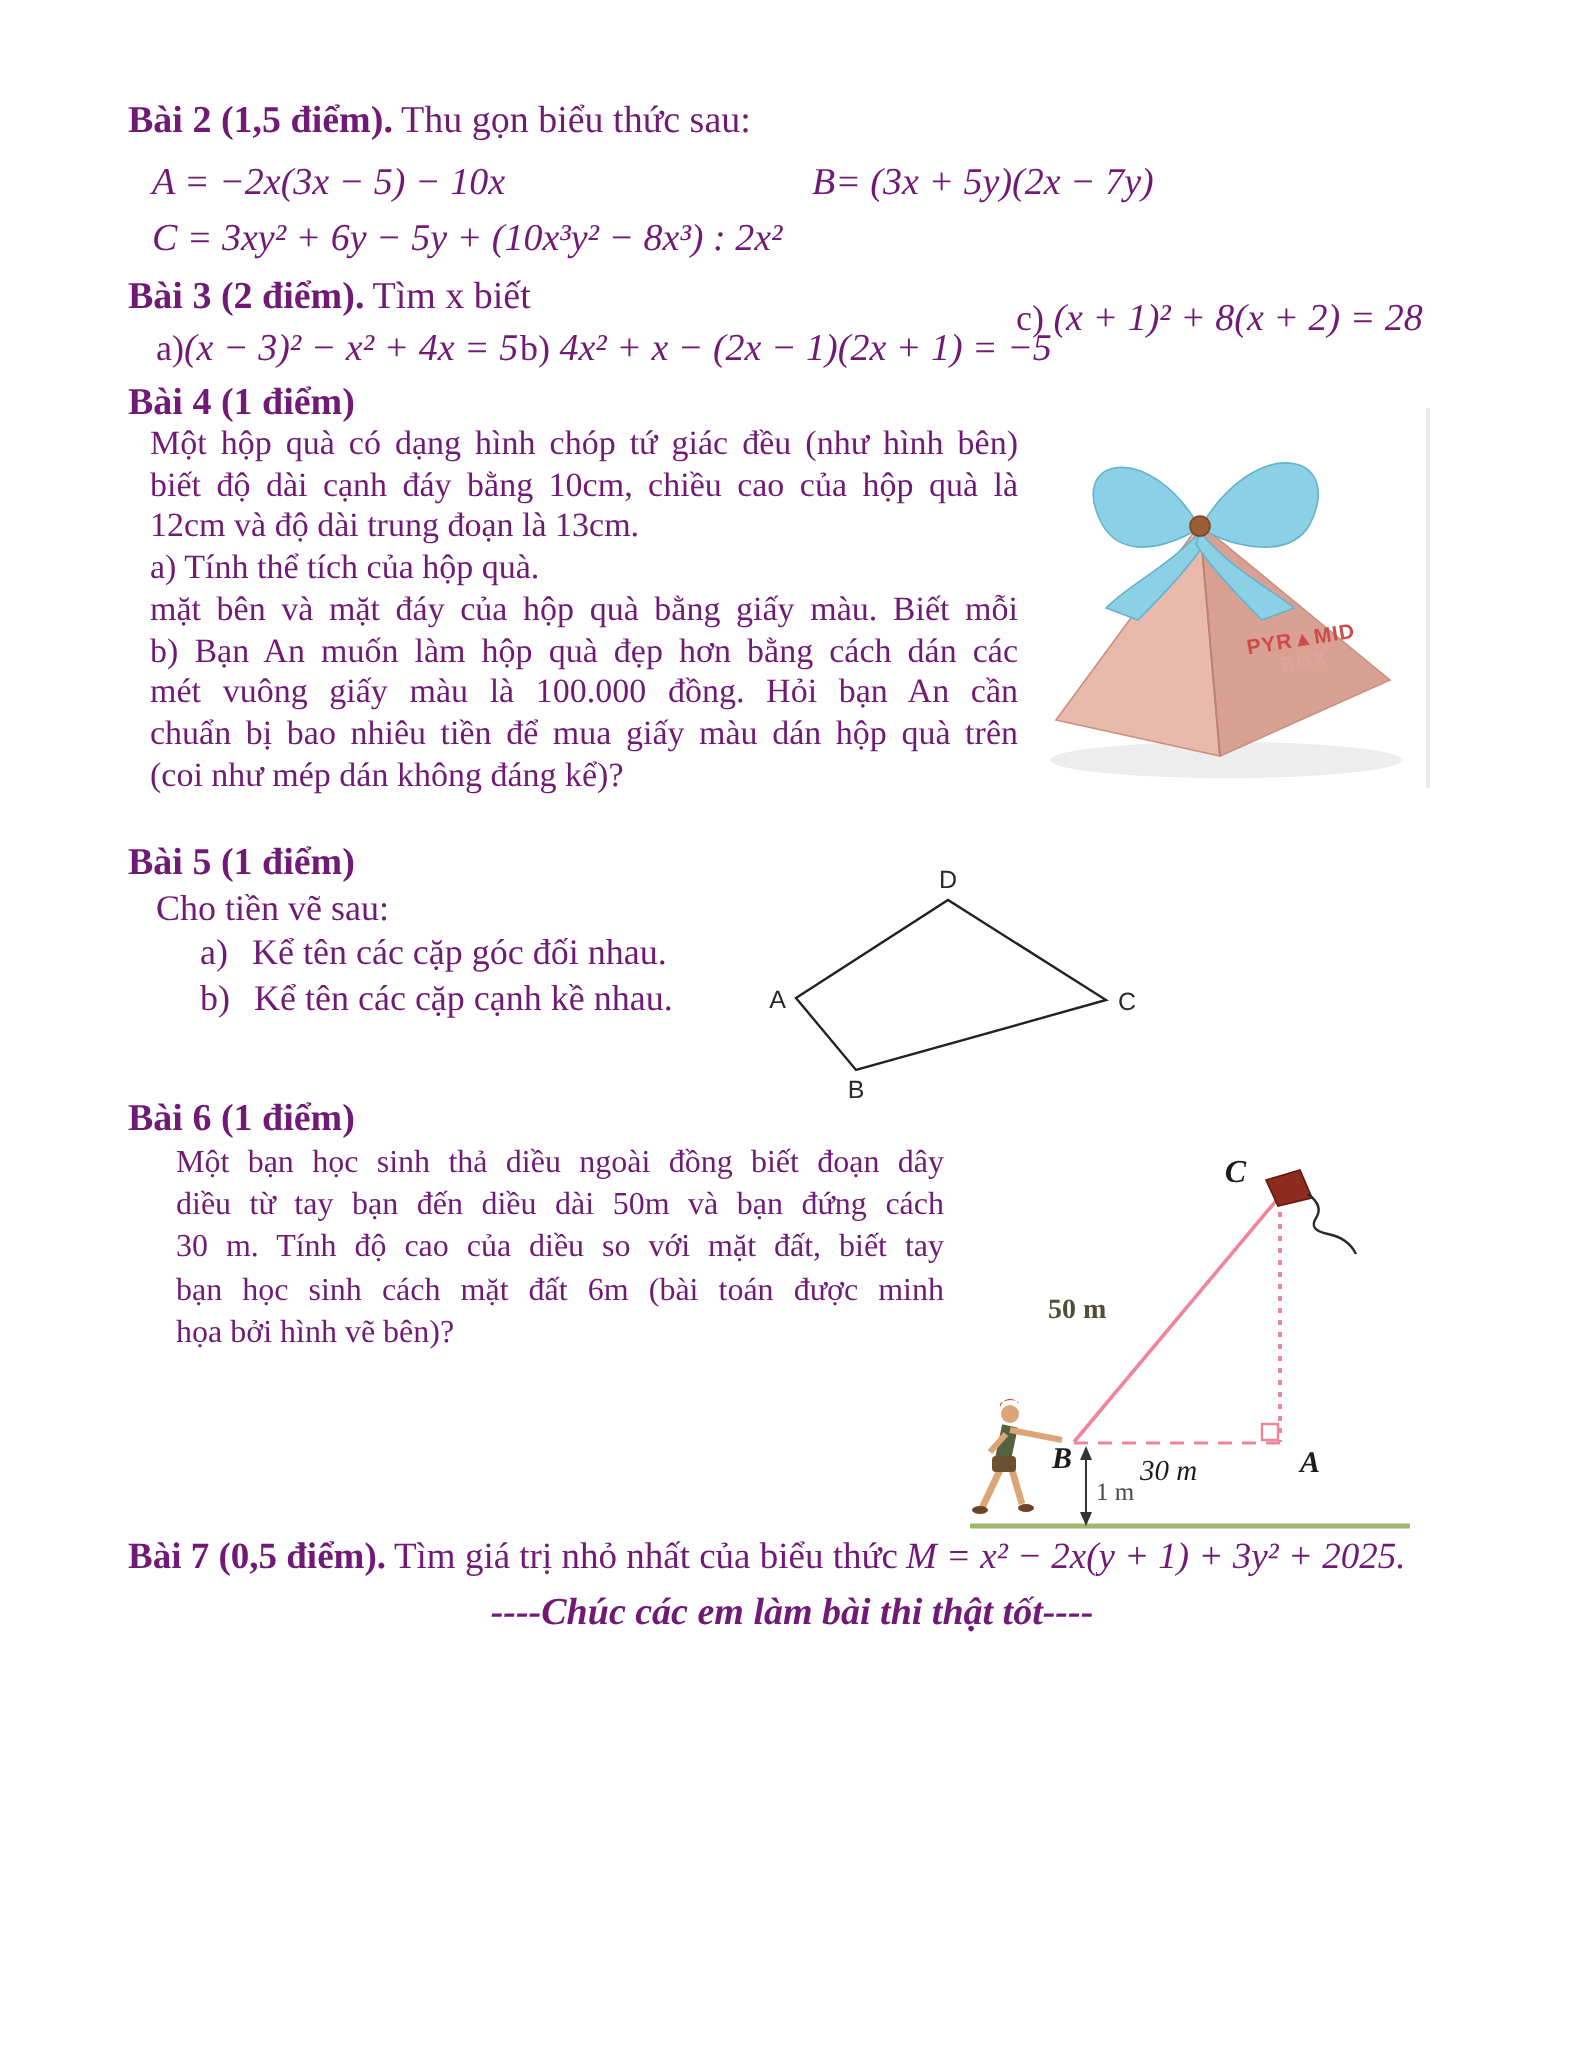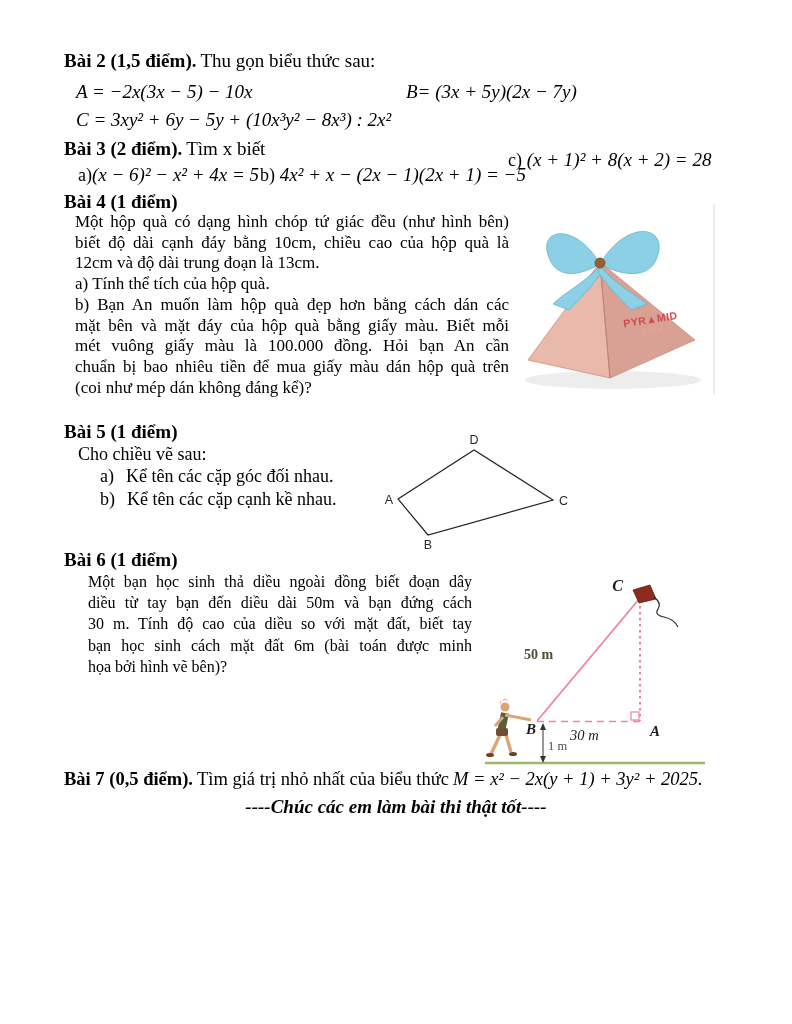--- a/index.html
+++ b/index.html
@@ -1,18 +1,18 @@
 <!DOCTYPE html>
 <html><head>
 <meta charset="utf-8">
 <style>
   html,body{margin:0;padding:0;background:#ffffff;}
   #page{
     position:relative;width:792px;height:1024px;background:#ffffff;
-    font-family:"Liberation Serif", serif;color:#000000;overflow:hidden;
+    font-family:"Liberation Serif", serif;color:#701a75;overflow:hidden;
   }
   .abs{position:absolute;}
   .heading{font-weight:bold;font-size:19px;white-space:nowrap;}
   .plain{font-weight:normal;font-size:19px;white-space:nowrap;}
   .math{font-style:italic;font-size:19px;white-space:nowrap;font-family:"Liberation Serif",serif;}
   .mlabel{font-style:normal;font-size:18px;}
   .para{line-height:20.7px;font-size:17px;}
   .para .line{display:block;text-align:left;white-space:nowrap;}
   .para .line.j{white-space:normal;text-align:justify;text-align-last:justify;}
   .para6{line-height:21.2px;font-size:16px;}
@@ -32,39 +32,39 @@
   </div>
   <div class="abs math" style="left:76px;top:81px;">A = −2x(3x − 5) − 10x</div>
   <div class="abs math" style="left:406px;top:81px;">B= (3x + 5y)(2x − 7y)</div>
   <div class="abs math" style="left:76px;top:109px;">C = 3xy² + 6y − 5y + (10x³y² − 8x³) : 2x²</div>
 
   <div class="abs" style="left:64px;top:138px;">
     <span class="heading">Bài 3 (2 điểm).</span>
     <span class="plain">Tìm x biết</span>
   </div>
   <div class="abs math" style="left:78px;top:164px;">
-    <span class="mlabel">a)</span><span>(x − 6)² − x² + 4x = 5</span>
+    <span class="mlabel">a)</span><span>(x − 3)² − x² + 4x = 5</span>
   </div>
   <div class="abs math" style="left:260px;top:164px;">
     <span class="mlabel">b)</span>
     <span>4x² + x − (2x − 1)(2x + 1) = −5</span>
   </div>
   <div class="abs math" style="left:508px;top:149px;">
     <span class="mlabel">c)</span>
     <span>(x + 1)² + 8(x + 2) = 28</span>
   </div>
 
   <div class="abs heading" style="left:64px;top:191px;">Bài 4 (1 điểm)</div>
   <div class="abs para" style="left:75px;top:212px;width:434px;">
     <span class="line j">Một hộp quà có dạng hình chóp tứ giác đều (như hình bên)</span>
     <span class="line j">biết độ dài cạnh đáy bằng 10cm, chiều cao của hộp quà là</span>
     <span class="line">12cm và độ dài trung đoạn là 13cm.</span>
     <span class="line">a) Tính thể tích của hộp quà.</span>
+    <span class="line j">mặt bên và mặt đáy của hộp quà bằng giấy màu. Biết mỗi</span>
     <span class="line j">b) Bạn An muốn làm hộp quà đẹp hơn bằng cách dán các</span>
-    <span class="line j">mặt bên và mặt đáy của hộp quà bằng giấy màu. Biết mỗi</span>
     <span class="line j">mét vuông giấy màu là 100.000 đồng. Hỏi bạn An cần</span>
     <span class="line j">chuẩn bị bao nhiêu tiền để mua giấy màu dán hộp quà trên</span>
     <span class="line">(coi như mép dán không đáng kể)?</span>
   </div>
 
   <div class="abs photo" style="left:513px;top:204px;width:200px;height:190px;">
     <svg width="200" height="190" viewBox="0 0 200 190">
       <ellipse cx="100" cy="176" rx="88" ry="9" fill="rgba(0,0,0,0.07)"></ellipse>
       <polygon points="87,58 15,156 97,174" stroke="#c9907f" stroke-width="0.8" fill="#e9b9ac"></polygon>
       <polygon points="87,58 97,174 182,136" stroke="#c9907f" stroke-width="0.8" fill="#d9a193"></polygon>
@@ -77,21 +77,21 @@
         <circle cx="87" cy="59" r="5" fill="#9b5f38" stroke="#7c4526" stroke-width="0.8"></circle>
       </g>
       <g transform="translate(138,119) rotate(-9)">
         <text x="0" y="0" text-anchor="middle" font-family="Liberation Sans, sans-serif" font-size="10.5" font-weight="bold" letter-spacing="0.5" fill="#cf4b4b">PYR▲MID</text>
         <text x="0" y="11" text-anchor="middle" font-family="Liberation Sans, sans-serif" font-size="9.5" font-weight="bold" fill="#e2a39a" letter-spacing="1">BOX</text>
       </g>
     </svg>
   </div>
 
   <div class="abs heading" style="left:64px;top:421px;">Bài 5 (1 điểm)</div>
-  <div class="abs plain" style="left:78px;top:444px;font-size:18px;">Cho chiều vẽ sau:</div>
+  <div class="abs plain" style="left:78px;top:444px;font-size:18px;">Cho tiền vẽ sau:</div>
   <div class="abs list-item" style="left:100px;top:466px;">
     <span>a)</span>
     <span>Kể tên các cặp góc đối nhau.</span>
   </div>
   <div class="abs list-item" style="left:100px;top:489px;">
     <span>b)</span>
     <span>Kể tên các cặp cạnh kề nhau.</span>
   </div>
 
   <div class="abs" style="left:383px;top:432px;">

